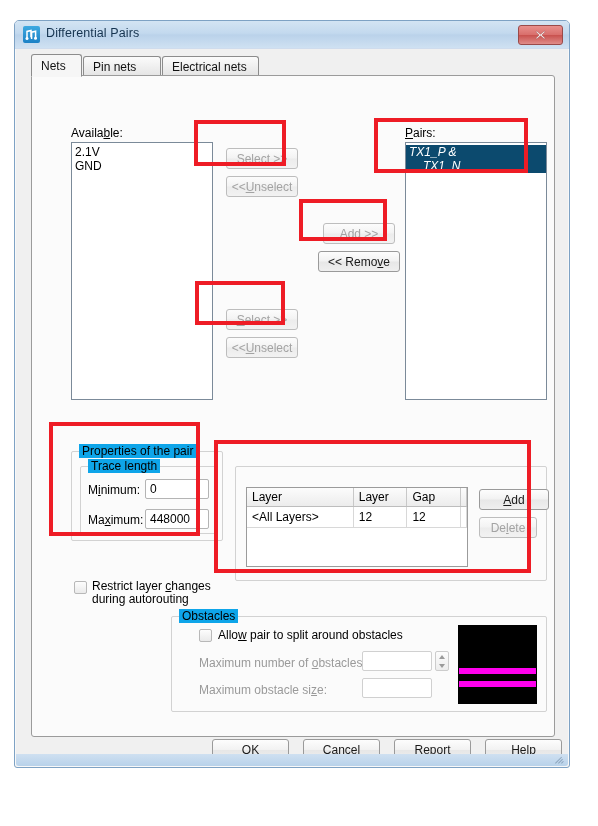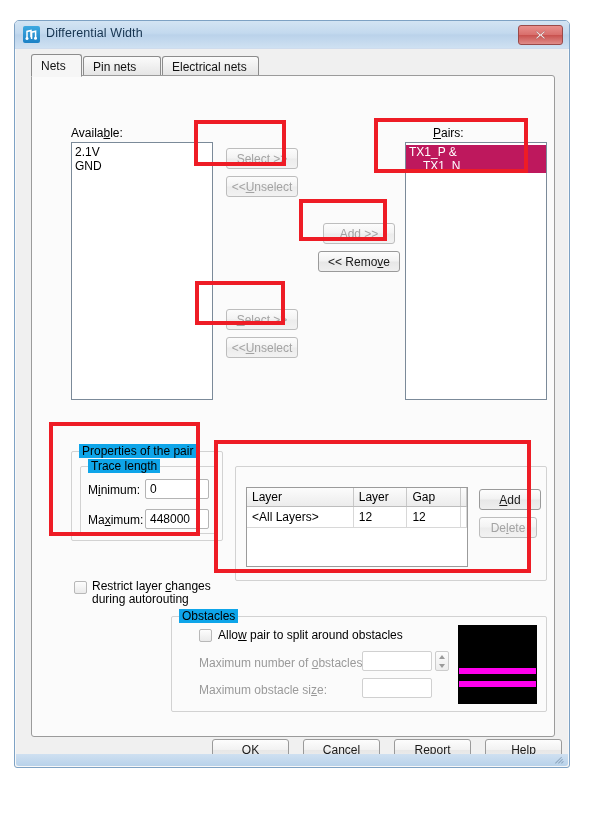--- a/index.html
+++ b/index.html
@@ -89,21 +89,21 @@
   u.acc { text-decoration: underline; text-underline-offset: 1px; }
 
   
   .listbox {
     position: absolute;
     background: #fff;
     border: 1px solid #7b8a99;
     overflow: hidden;
   }
   .listitem { font-size: 12px; color: #000; padding: 0 3px; line-height: 14px; white-space: pre; }
-  .listitem.sel { background: #be185d; color: #fff; }
+  .listitem.sel { background: #0c4a6e; color: #fff; font-style: italic; }
 
   
   .btn {
     position: absolute;
     border: 1px solid #9a9a9a;
     border-radius: 3px;
     background: linear-gradient(to bottom, #fdfdfd 0%, #f2f2f2 48%, #e7e7e7 52%, #efefef 100%);
     font-size: 12px; color: #1a1a1a;
     display: flex; align-items: center; justify-content: center;
     cursor: pointer;
@@ -220,21 +220,21 @@
 
     <div class="titlebar">
       <div class="title-icon">
         <svg width="13" height="12" viewBox="0 0 13 12">
           <path d="M2 9.2 L2 2.4 L6 1.4 L6 8.2" fill="none" stroke="#ffffff" stroke-width="1.5"></path>
           <path d="M6.6 10.0 L6.6 3.2 L10.6 2.2 L10.6 9.0" fill="none" stroke="#ffffff" stroke-width="1.5"></path>
           <circle cx="2" cy="9.4" r="1.5" fill="#ffffff"></circle>
           <circle cx="10.5" cy="9.2" r="1.5" fill="#ffffff"></circle>
         </svg>
       </div>
-      <div class="title-text">Differential Width</div>
+      <div class="title-text">Differential Pairs</div>
       <div class="close-btn">
         <svg width="11" height="10" viewBox="0 0 11 10">
           <path d="M1.5 1 L5.5 4.3 L9.5 1 L10 2 L6.7 5 L10 8 L9.5 9 L5.5 5.7 L1.5 9 L1 8 L4.3 5 L1 2 Z" fill="#ffffff" stroke="#8e4040" stroke-width="0.4"></path>
         </svg>
       </div>
     </div>
 
     <div class="tabstrip">
       <div class="tab active" style="left:0px; width:51px;">
         <span>Nets</span>
@@ -248,21 +248,21 @@
     </div>
 
     <div class="tabpage">
 
       <div class="lbl" style="position:absolute; left:39px; top:50px;">Availa<u class="acc">b</u>le:</div>
       <div class="listbox" style="left:39px; top:66px; width:142px; height:258px;">
         <div class="listitem" style="margin-top:2px;">2.1V</div>
         <div class="listitem">GND</div>
       </div>
 
-      <div class="lbl" style="position:absolute; left:373px; top:50px;margin-left:28px;"><u class="acc">P</u>airs:</div>
+      <div class="lbl" style="position:absolute; left:373px; top:50px;"><u class="acc">P</u>airs:</div>
       <div class="listbox" style="left:373px; top:66px; width:142px; height:258px;">
         <div class="listitem sel" style="margin-top:2px;">TX1_P &amp;</div>
         <div class="listitem sel" style="padding-left:17px;">TX1_N</div>
       </div>
 
       <div class="btn disabled" style="left:194px; top:72px; width:72px; height:21px;">
         <span><u class="acc">S</u>elect &gt;&gt;</span>
       </div>
       <div class="btn disabled" style="left:194px; top:100px; width:72px; height:21px;">
         <span>&lt;&lt;<u class="acc">U</u>nselect</span>
@@ -314,21 +314,21 @@
             <div class="c-pad"></div>
           </div>
           <div class="row">
             <div class="c-layer">&lt;All Layers&gt;</div>
             <div class="c-width">12</div>
             <div class="c-gap">12</div>
             <div class="c-pad"></div>
           </div>
         </div>
 
-        <div class="btn" style="left:243px; top:22px; width:62px; height:21px;">
+        <div class="btn" style="left:243px; top:22px; width:70px; height:21px;">
           <span><u class="acc">A</u>dd</span>
         </div>
         <div class="btn disabled" style="left:243px; top:50px; width:58px; height:21px;">
           <span>De<u class="acc">l</u>ete</span>
         </div>
       </div>
 
       <div class="group" style="left:139px; top:540px; width:376px; height:96px;">
         <div class="caption">Obstacles</div>
 

